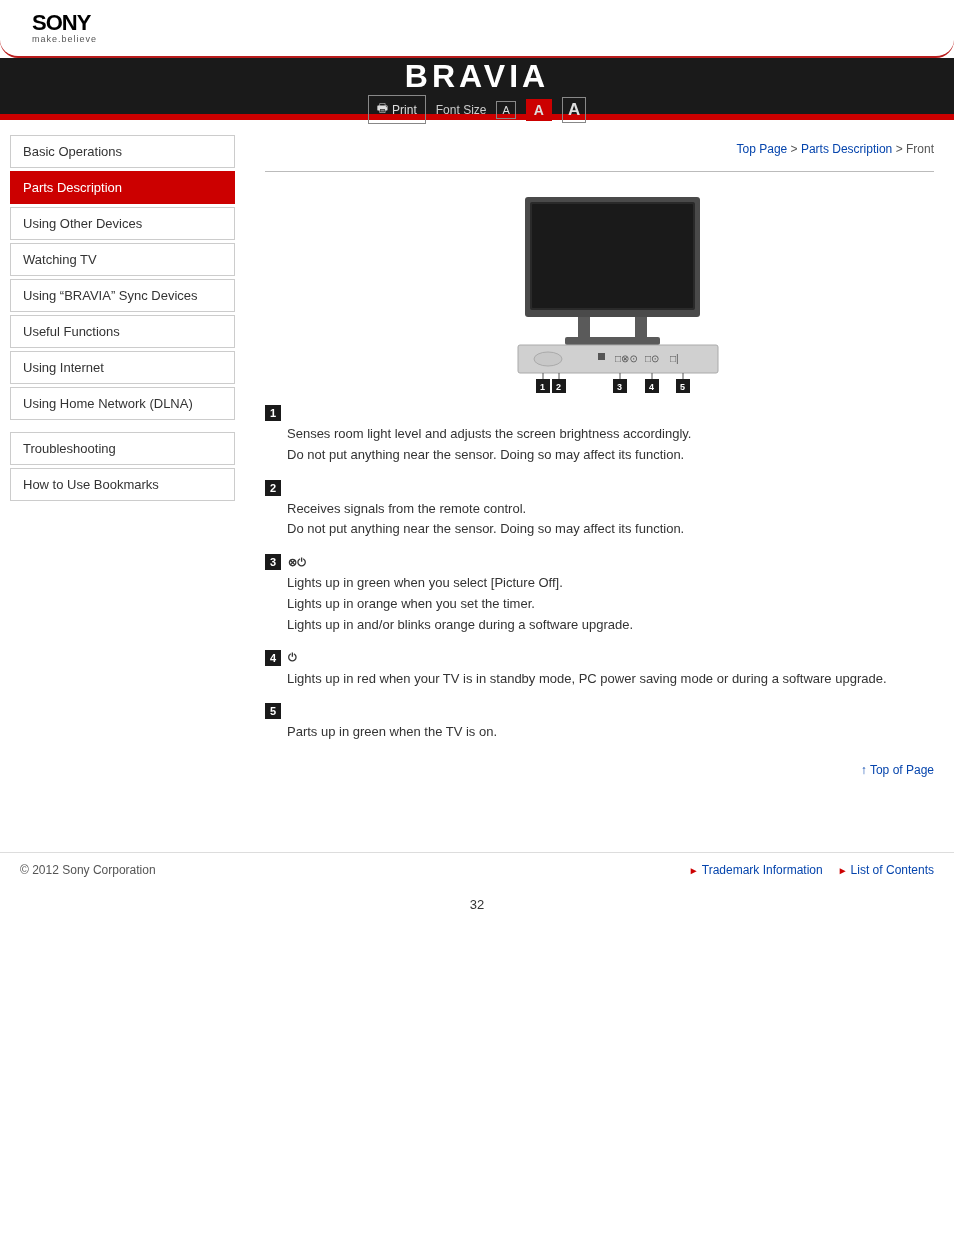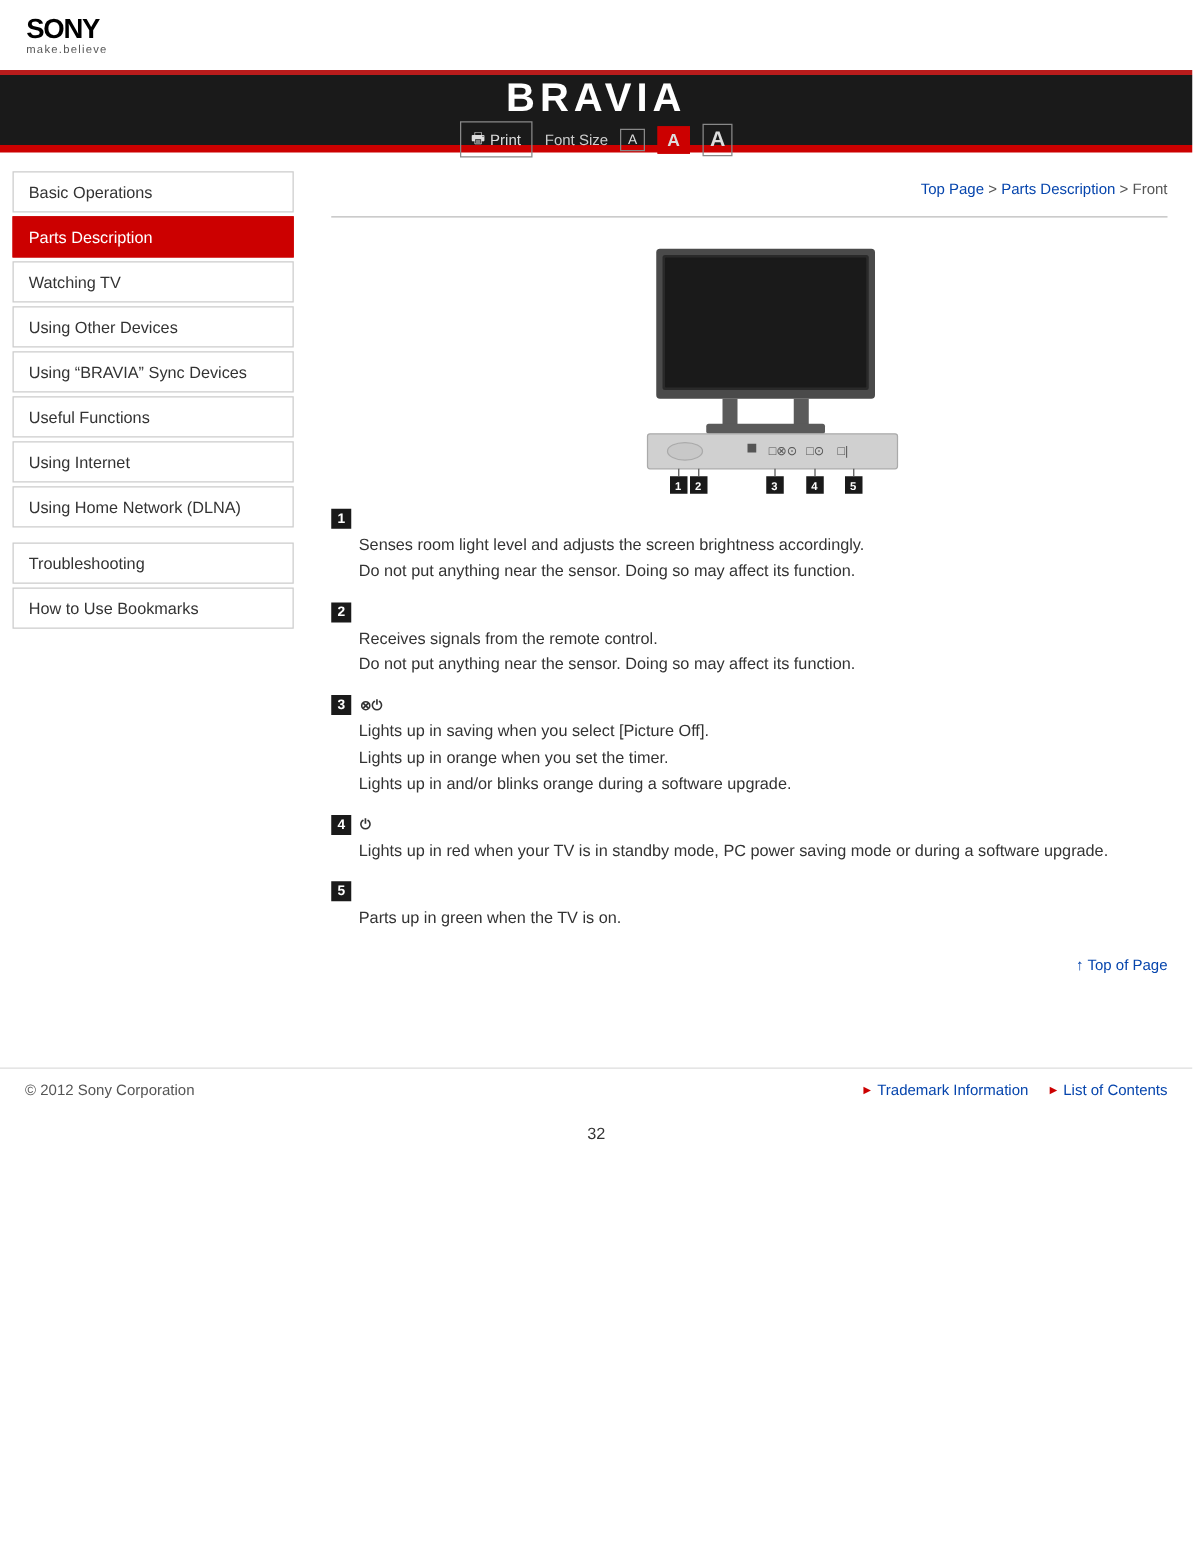--- a/index.html
+++ b/index.html
@@ -7,22 +7,23 @@
       font-family: Arial, sans-serif;
       font-size: 13px;
       background: #fff;
       color: #333;
       width: 954px;
       min-height: 1235px;
     }
 
     
     .top-bar {
-      padding: 12px 21px;
-      border-bottom: 4px solid #b91c1c;
+      padding: 12px 32px;
+      border-bottom: 2px solid #b91c1c;
+      border-radius: 18px;
     }
     .sony-logo {
       font-size: 22px;
       font-weight: bold;
       font-family: Arial, sans-serif;
       letter-spacing: -1px;
       color: #000;
       line-height: 1;
     }
     .sony-tagline {
@@ -272,22 +273,22 @@
 </div>
 
 <div class="red-accent-bar"></div>
 
 <div class="main-layout">
 
   <div class="sidebar">
     <div class="sidebar-section-gap">
       <div class="sidebar-item">Basic Operations</div>
       <div class="sidebar-item active">Parts Description</div>
+      <div class="sidebar-item">Using Other Devices</div>
       <div class="sidebar-item">Watching TV</div>
-      <div class="sidebar-item">Using Other Devices</div>
       <div class="sidebar-item">Using “BRAVIA” Sync Devices</div>
       <div class="sidebar-item">Useful Functions</div>
       <div class="sidebar-item">Using Internet</div>
       <div class="sidebar-item">Using Home Network (DLNA)</div>
     </div>
     <div class="sidebar-section-gap">
       <div class="sidebar-item">Troubleshooting</div>
       <div class="sidebar-item">How to Use Bookmarks</div>
     </div>
   </div>
@@ -370,21 +371,21 @@
         <div>Do not put anything near the sensor. Doing so may affect its function.</div>
       </div>
     </div>
 
     <div class="num-section">
       <div class="num-heading">
         <span class="num-badge">3</span>
         <span class="icon-symbol">⊗⏻</span>
       </div>
       <div class="num-content">
-        <div>Lights up in saving when you select [Picture Off].</div>
+        <div>Lights up in green when you select [Picture Off].</div>
         <div>Lights up in orange when you set the timer.</div>
         <div>Lights up in and/or blinks orange during a software upgrade.</div>
       </div>
     </div>
 
     <div class="num-section">
       <div class="num-heading">
         <span class="num-badge">4</span>
         <span class="icon-symbol">⏻</span>
       </div>

